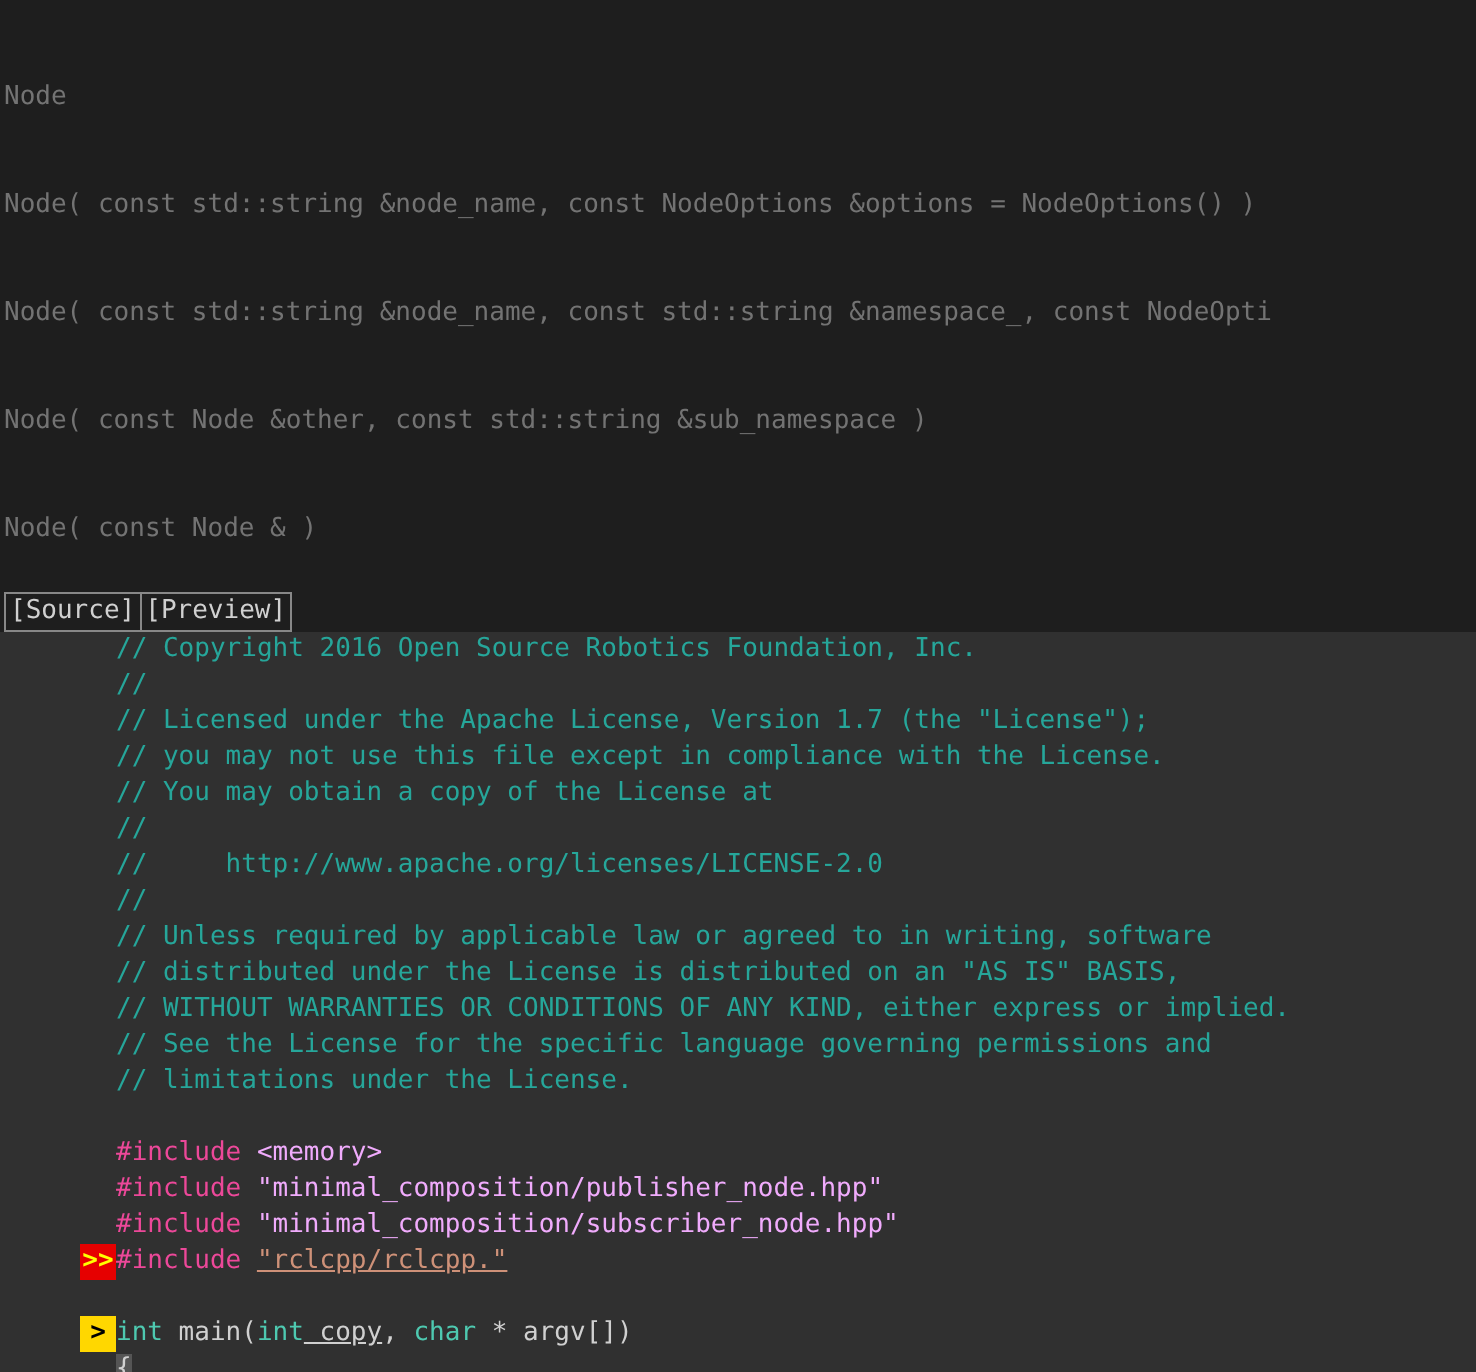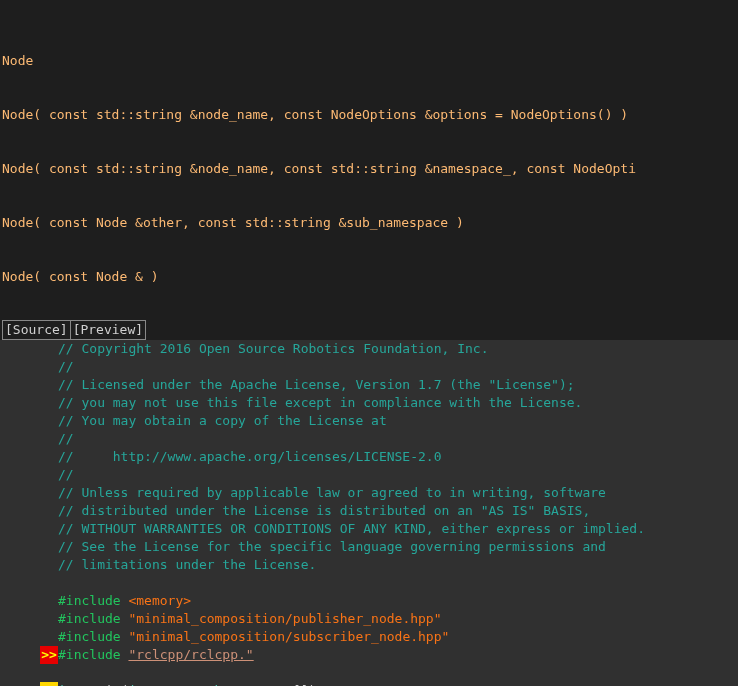--- a/index.html
+++ b/index.html
@@ -8,22 +8,22 @@
     font-family: "Consolas", "Monaco", monospace;
     font-size: 13px;
     line-height: 18px;
     width: 738px;
     height: 686px;
     overflow: hidden;
     color: #d0d0d0;
   }
   .hint-panel {
     background: #1e1e1e;
-    color: #fdba74;
-    padding: 16px 2px;
+    color: #737373;
+    padding: 4px 2px;
     white-space: pre;
   }
   .tabs {
     background: #1e1e1e;
     color: #d0d0d0;
     padding: 0 2px;
   }
   .tab {
     border: 1px solid #888;
     padding: 0 2px;
@@ -46,22 +46,22 @@
     position: absolute;
     left: 0;
     top: 0;
     width: 18px;
     height: 18px;
     text-align: center;
   }
   .err-marker { background: #e60000; color: #ffff00; font-weight: bold; }
   .warn-marker { background: #ffd700; color: #000; font-weight: bold; }
   .comment { color: #26a69a; }
-  .keyword { color: #22c55e; }
-  .string { color: #f97316; }
+  .keyword { color: #ec4899; }
+  .string { color: #f0abfc; }
   .type { color: #4ec9b0; }
   .underline { text-decoration: underline; }
   .err-underline { text-decoration: underline; color: #ce9178; }
   .brace-match { background: #555; }
 </style>
 </head>
 <body>
 
 <div class="hint-panel">
   <div>Node</div>

